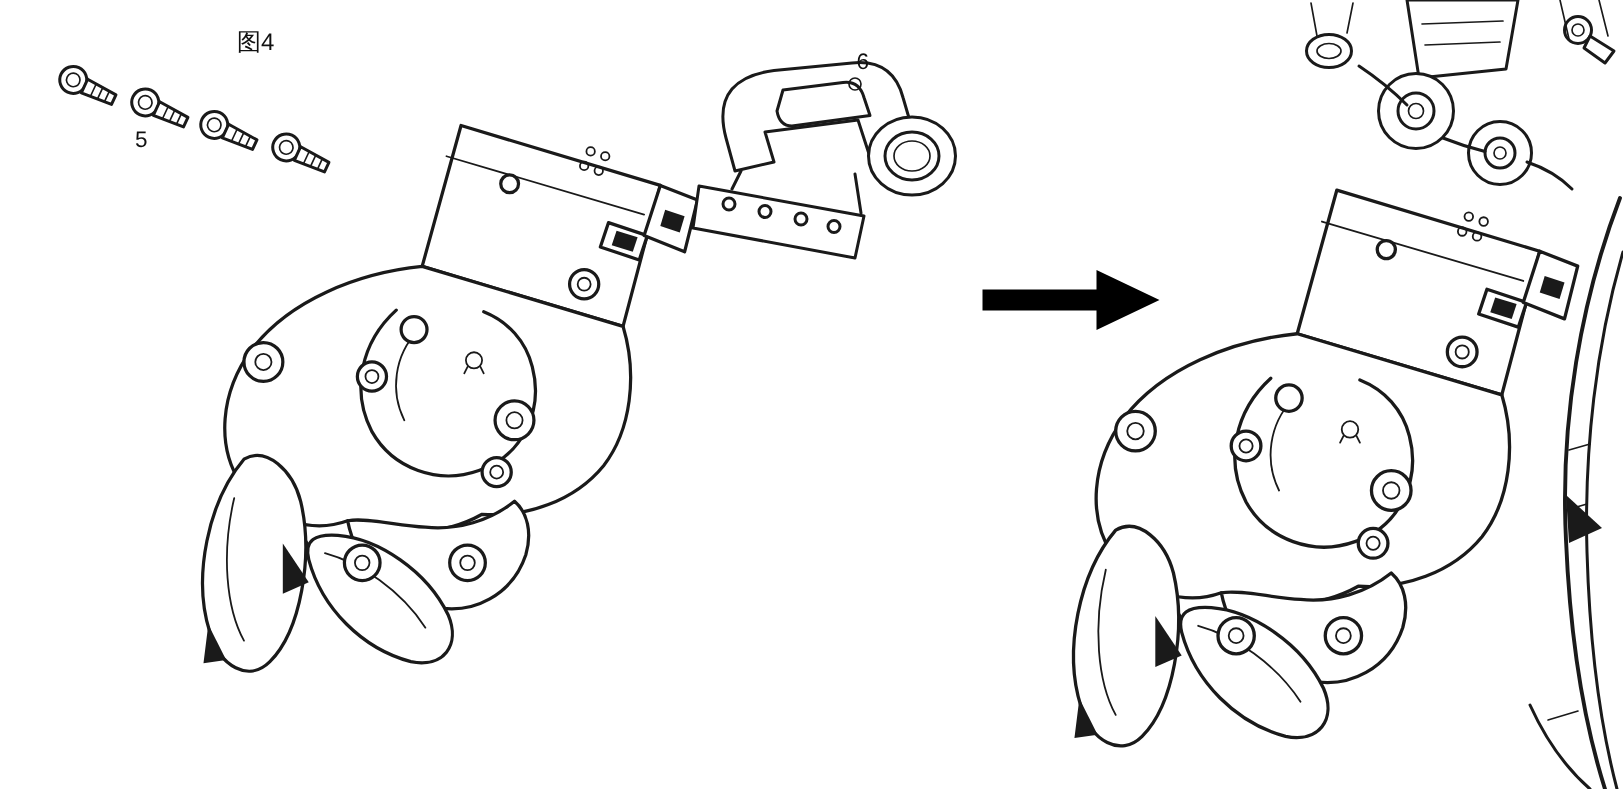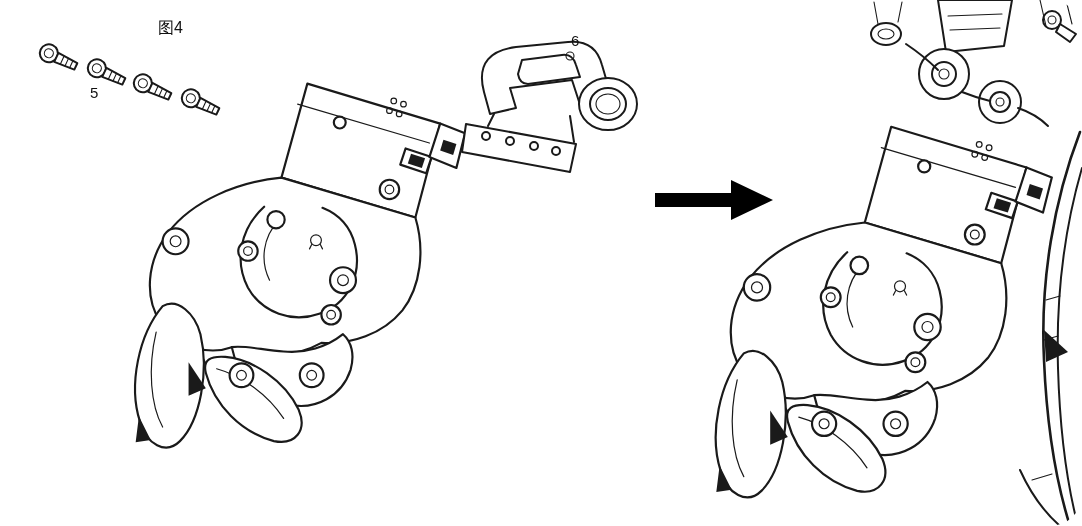--- a/index.html
+++ b/index.html
@@ -1,17 +1,17 @@
 <!DOCTYPE html>
 <html style="--line: #1a1a1a; --fill: #ffffff; --arrow: #000000; --background: #ffffff;"><head>
 <meta charset="utf-8">
 <style>
   html,body{margin:0;padding:0;background:var(--background,#ffffff);}
   .stage{position:relative;width:1082px;height:526px;background:var(--fill,#ffffff);
-         overflow:hidden;font-family:"Liberation Sans","DejaVu Sans",sans-serif;border-radius:32px;}
+         overflow:hidden;font-family:"Liberation Sans","DejaVu Sans",sans-serif;}
   svg{display:block;}
   svg text{font-family:"Liberation Sans","DejaVu Sans",sans-serif;fill:#111;}
   .ln{fill:none;stroke:var(--line,#1a1a1a);stroke-width:2;stroke-linecap:round;stroke-linejoin:round;}
   .thin{stroke-width:1.1;}
   .lw3{stroke-width:2.6;}
   .shape{fill:var(--fill,#ffffff);stroke:var(--line,#1a1a1a);stroke-width:2;stroke-linejoin:round;}
   .dark{fill:var(--line,#1a1a1a);stroke:none;}
   .arrow{fill:var(--arrow,#000000);stroke:none;}
   .caption{font-size:16px;}
   .plabel{font-size:15px;}

